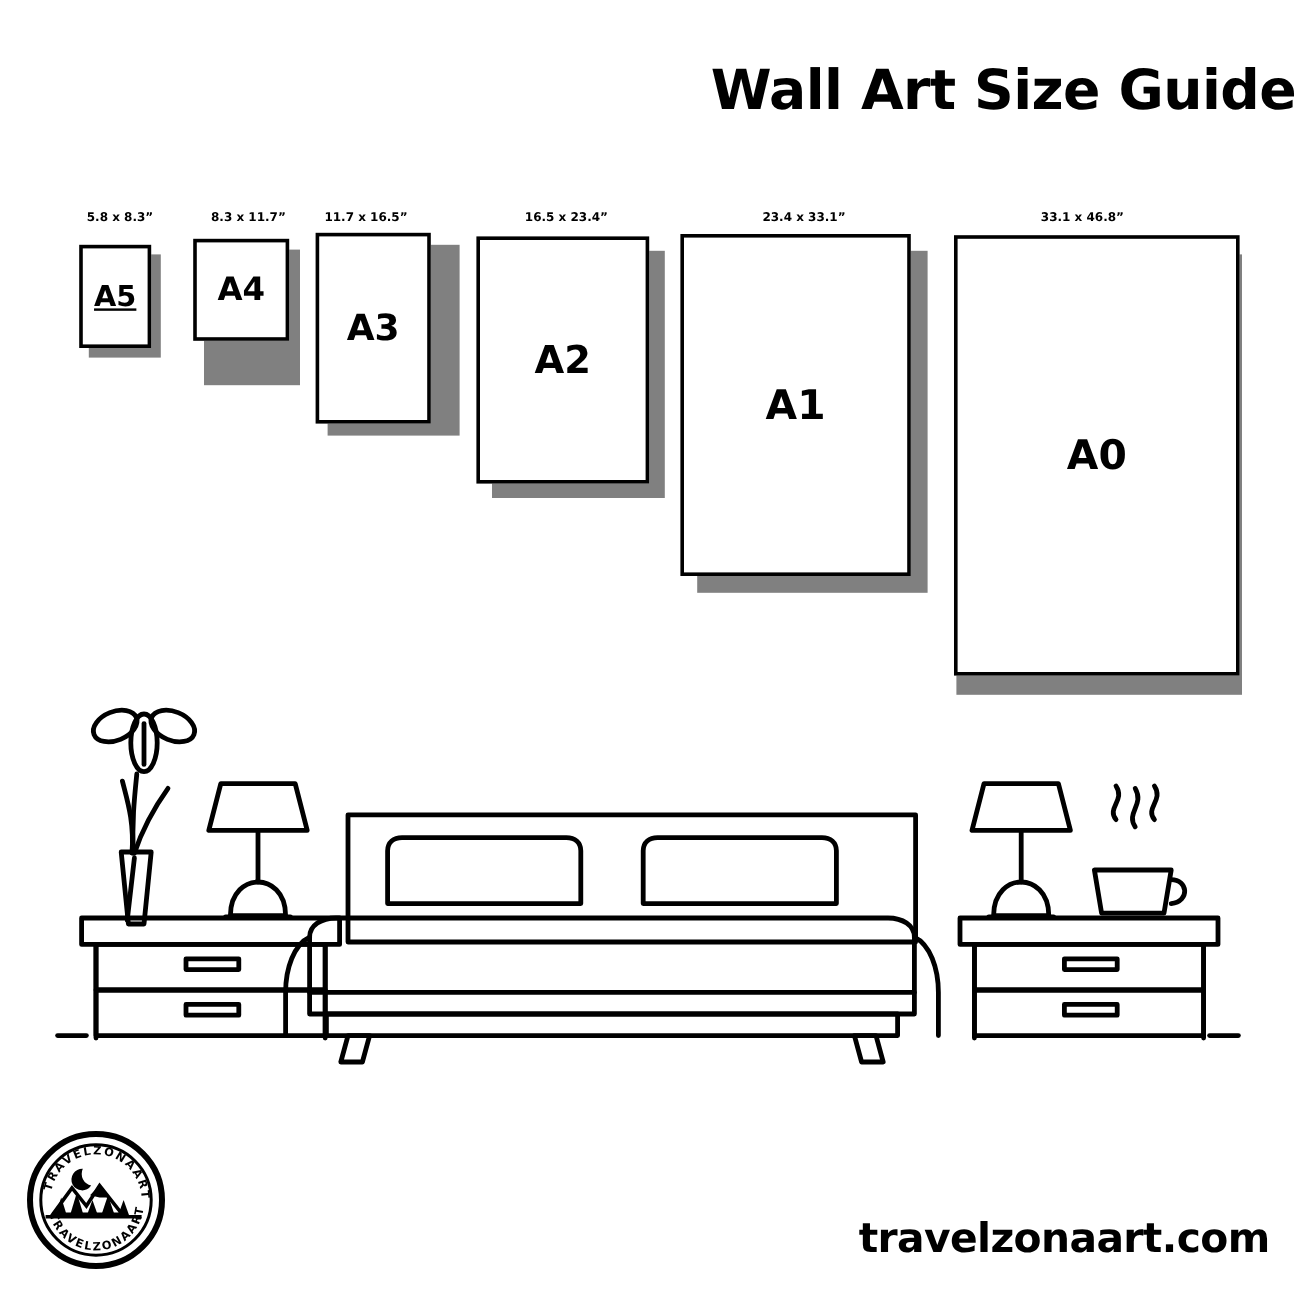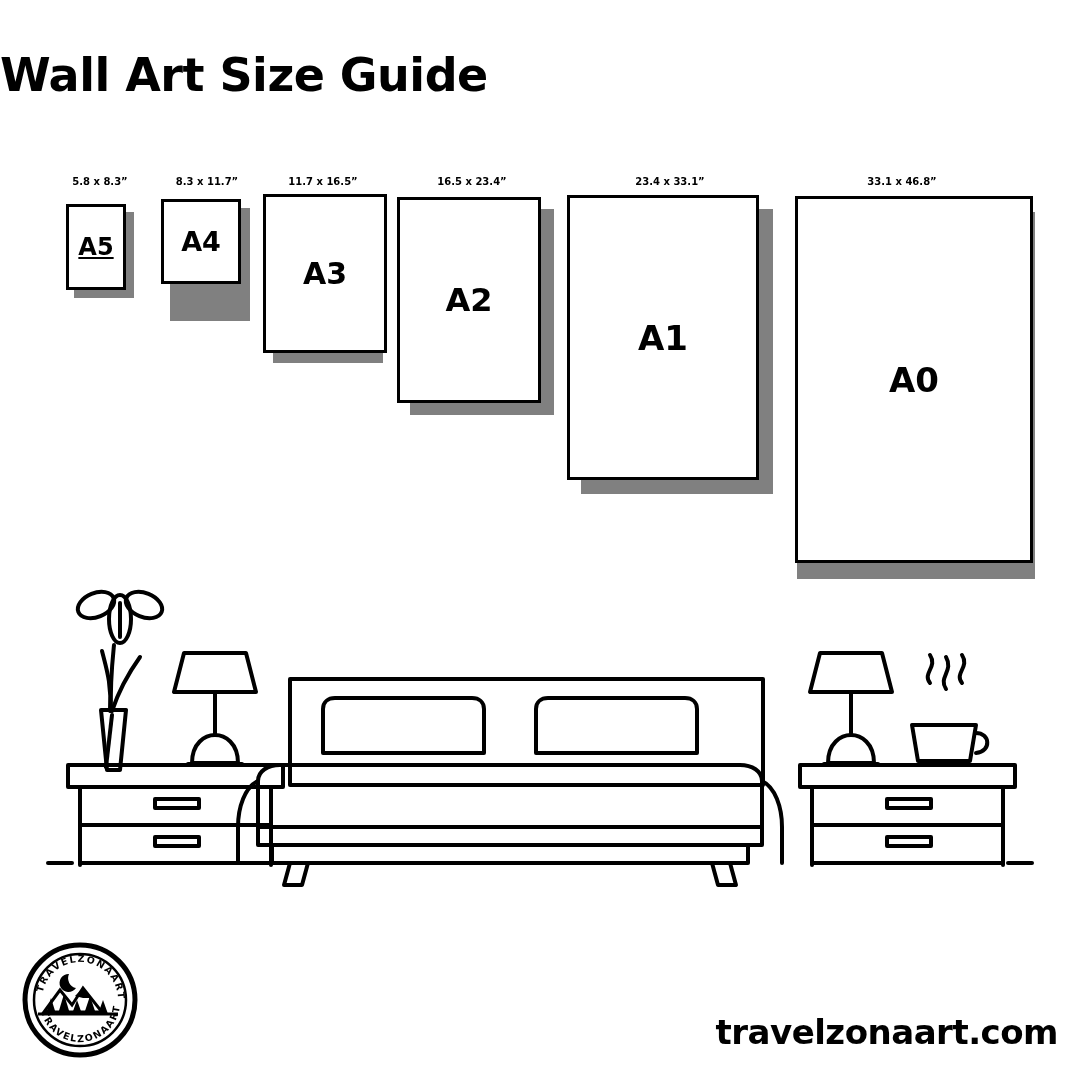--- a/index.html
+++ b/index.html
@@ -15,21 +15,21 @@
     font-family: "DejaVu Sans", sans-serif;
     color: #000000;
   }
 
   
   #page-title {
     position: absolute;
     top: 48px;
     left: 0;
     width: 1080px;
-    text-align: left;
+    text-align: right;
     font-size: 46px;
     font-weight: bold;
     letter-spacing: -0.5px;
     font-family: "DejaVu Sans", sans-serif;
   }
 
   
   #size-chart {
     position: absolute;
     top: 0;
@@ -110,23 +110,23 @@
 
   <div class="frame-group">
     <div class="frame-dim" style="left:152px; top:176px; width:110px;">8.3 x 11.7”</div>
     <div class="frame-shadow" style="left:170px; top:208px; width:80px; height:113px;"></div>
     <div class="frame-box" style="left:161px; top:199px; width:80px; height:85px;">
       <span class="frame-label" style="font-size:27px;">A4</span>
     </div>
   </div>
 
   <div class="frame-group">
-    <div class="frame-dim" style="left:258px; top:176px; width:130px;">11.7 x 16.5”</div>
+    <div class="frame-dim" style="left:240px; top:176px; width:130px;">11.7 x 16.5”</div>
     <div class="frame-shadow" style="left:273px; top:204px; width:110px; height:159px;"></div>
-    <div class="frame-box" style="left:263px; top:194px; width:124px; height:159px;">
+    <div class="frame-box" style="left:263px; top:194px; width:96px; height:159px;">
       <span class="frame-label" style="font-size:30px;">A3</span>
     </div>
   </div>
 
   <div class="frame-group">
     <div class="frame-dim" style="left:402px; top:176px; width:140px;">16.5 x 23.4”</div>
     <div class="frame-shadow" style="left:410px; top:209px; width:144px; height:206px;"></div>
     <div class="frame-box" style="left:397px; top:197px; width:144px; height:206px;">
       <span class="frame-label" style="font-size:32px;">A2</span>
     </div>

